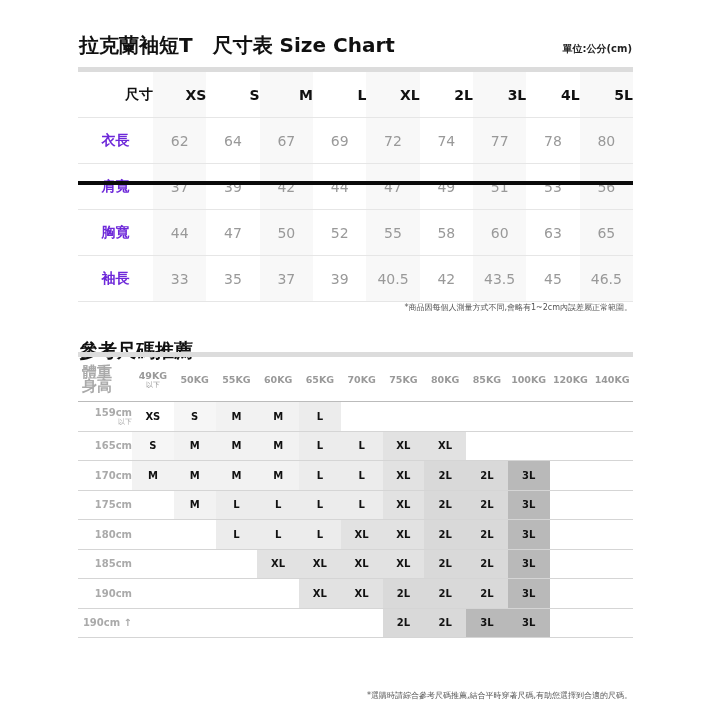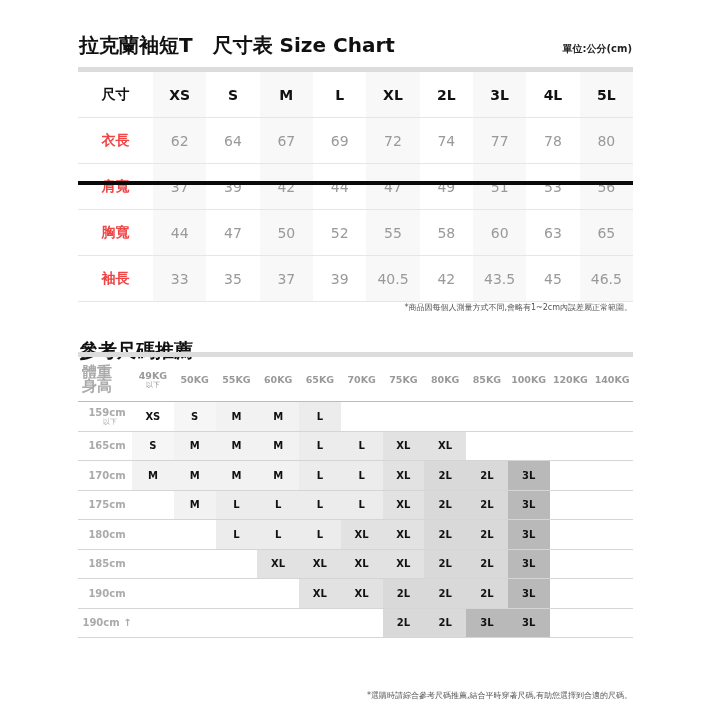--- a/index.html
+++ b/index.html
@@ -6,36 +6,36 @@
   body { width:710px; height:710px; position:relative; overflow:hidden;
          font-family:"DejaVu Sans", "Liberation Sans", sans-serif; color:#111; }
   .abs { position:absolute; }
   .title { left:79px; top:32px; font-size:20px; font-weight:bold; letter-spacing:0px; color:#111; white-space:nowrap; }
   .unit { right:78px; top:42px; font-size:10px; font-weight:bold; color:#222; white-space:nowrap;margin-left:29px; }
   .bar { left:78px; width:555px; height:5px; background:#dcdcdc; }
 
   
   .size-table { left:78px; top:72px; width:555px; border-collapse:collapse; table-layout:fixed; }
   .size-table td { height:45px; text-align:center; font-size:14px; color:#999; border-bottom:1px solid #e6e6e6; padding:0; }
-  .size-table td.lbl { width:75px; font-weight:bold; color:#ef4444; font-size:14px; }
-  .size-table tr.hdr td { color:#111; font-weight:bold; font-size:14px; }
+  .size-table td.lbl { width:75px; font-weight:bold; color:#6d28d9; font-size:14px; }
+  .size-table tr.hdr td { color:#111; font-weight:bold; font-size:14px;text-align:right; }
   .size-table td.shade { background:#f8f8f8; }
   .strike { left:78px; top:181px; width:555px; height:4px; background:#0a0a0a; }
   .note { right:78px; font-size:8px; color:#555; white-space:nowrap; }
 
   .sec-title { left:79px; top:338px; font-size:19px; font-weight:bold; color:#111; white-space:nowrap; }
 
   
   .rec-table { left:78px; top:357px; width:555px; border-collapse:collapse; table-layout:fixed; }
   .rec-table th { height:44px; font-size:9.5px; color:#999; font-weight:bold; border-bottom:1px solid #bbb; padding:0; text-align:center; }
   .rec-table th.corner { width:50px; text-align:left; font-size:15px; color:#aaa; line-height:14px; font-weight:bold; padding-left:4px; }
   .rec-table th .sub { display:block; font-size:7px; font-weight:normal; color:#999; line-height:8px; }
   .rec-table th .main { display:block; line-height:11px; }
   .rec-table td { height:28.5px; text-align:center; font-size:10px; font-weight:bold; color:#111; border-bottom:1.5px solid #d5d5d5; padding:0; }
-  .rec-table td.h { text-align:center; color:#aaa; font-size:10px; font-weight:bold; padding-left:4px; line-height:11px;margin-left:48px; }
+  .rec-table td.h { text-align:right; color:#aaa; font-size:10px; font-weight:bold; padding-left:4px; line-height:11px;margin-left:48px; }
   .rec-table td.h .sub { display:block; font-size:7px; font-weight:normal; color:#aaa; padding-left:6px; line-height:8px; }
   .c-XS { background:#ffffff; }
   .c-S  { background:#f6f6f6; }
   .c-M  { background:#f2f2f2; }
   .c-L  { background:#ececec; }
   .c-XL { background:#e2e2e2; }
   .c-2L { background:#d9d9d9; }
   .c-3L { background:#b9b9b9; }
   .c-empty { background:#ffffff; }
 </style>

